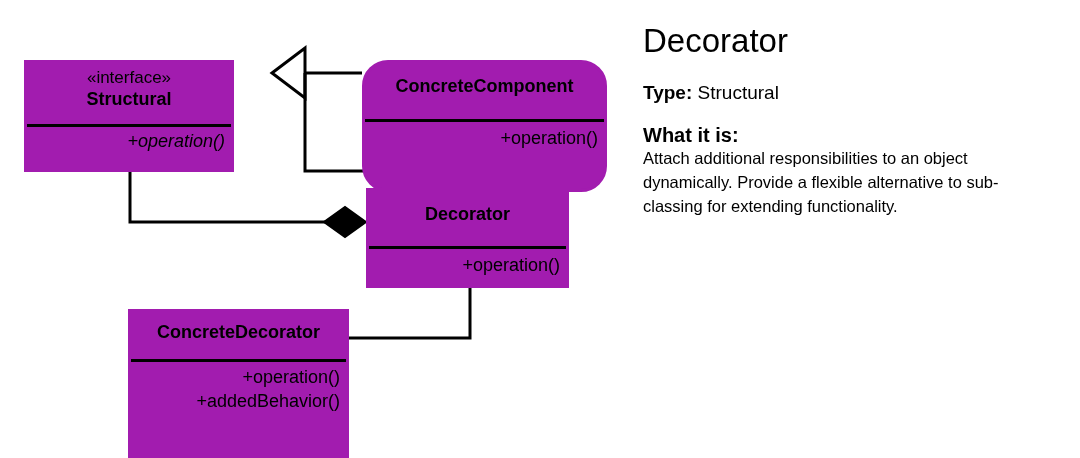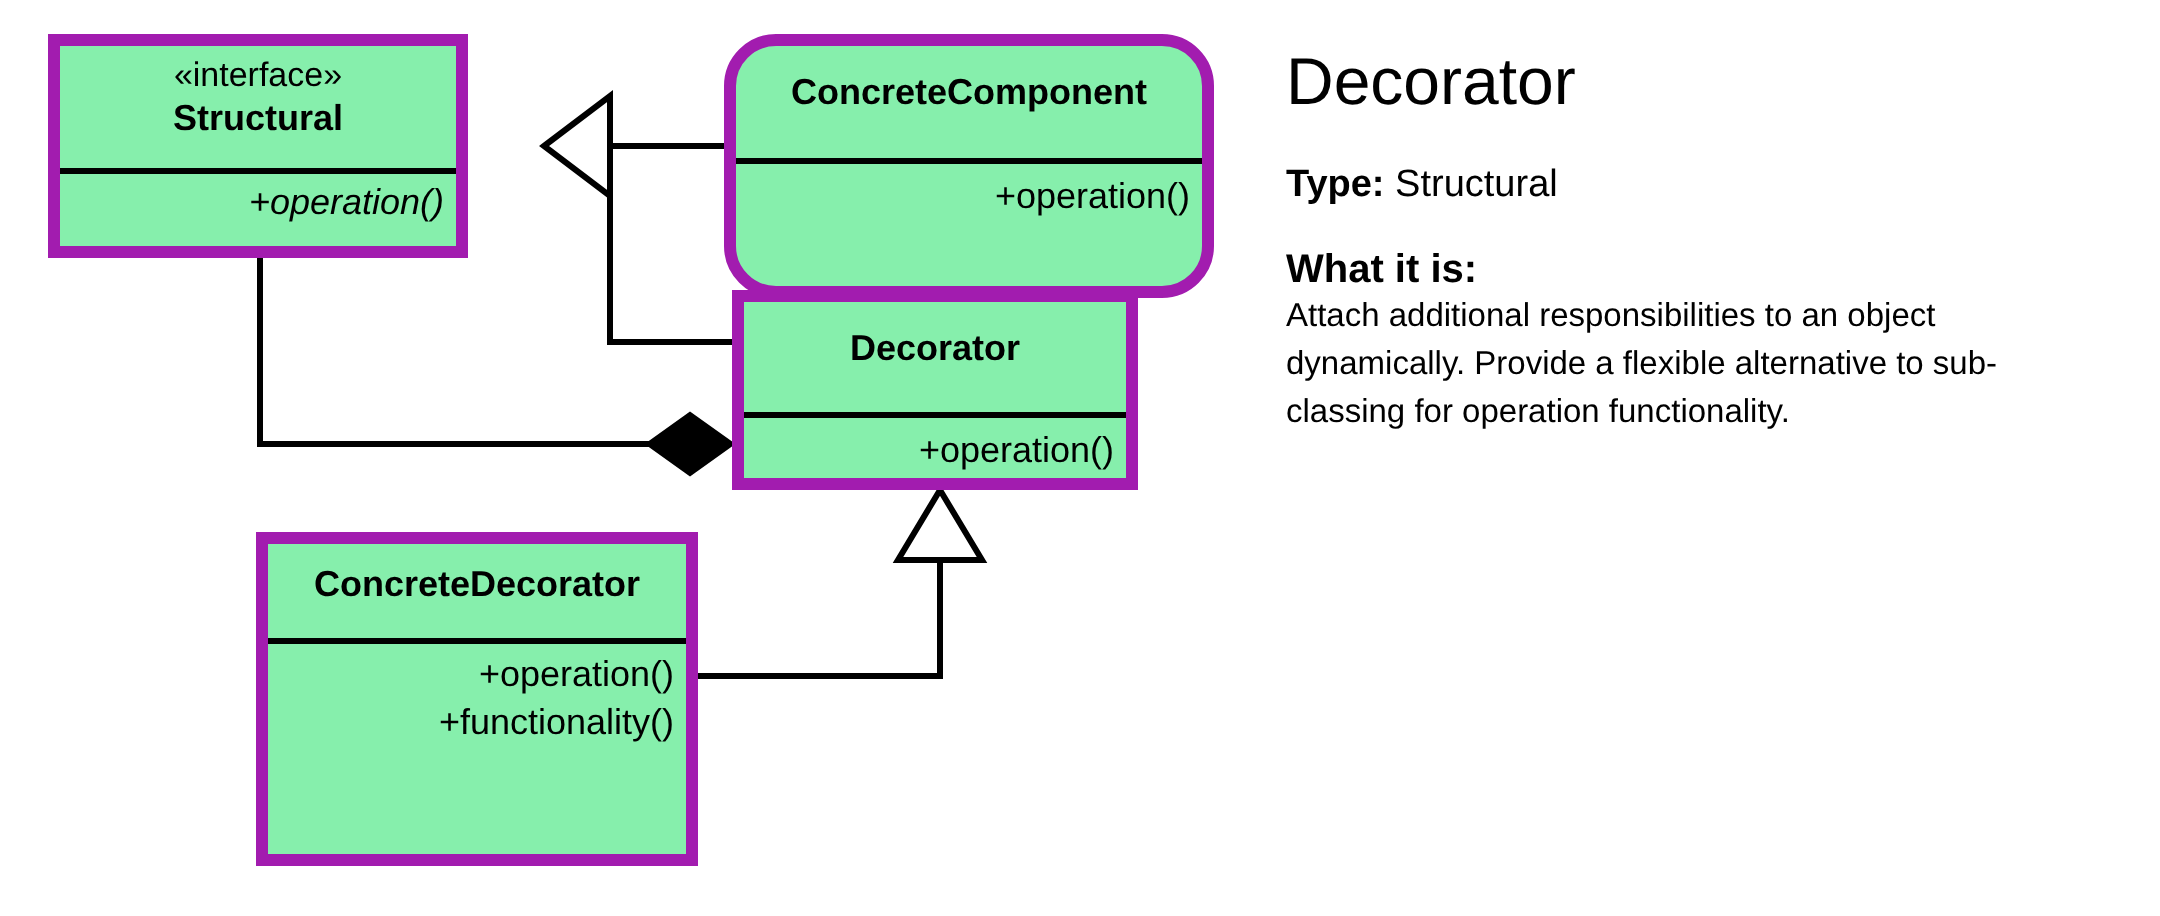--- a/index.html
+++ b/index.html
@@ -30,23 +30,24 @@
     left: 0;
     top: 0;
     width: 640px;
     height: 458px;
   }
 
   
   .uml-class {
     position: absolute;
     box-sizing: border-box;
-    background: #86efac;
-    border: 6px solid #a21caf;
+    background: #a21caf;
+    border: 3px solid #a21caf;
     z-index: 5;
+    margin-top: 43px;
   }
   .uml-compartment {
     box-sizing: border-box;
     padding: 2px 6px 3px 6px;
   }
   .uml-compartment + .uml-compartment {
     border-top: 3px solid #000000;
   }
   .uml-stereotype {
     display: block;
@@ -181,31 +182,31 @@
       <span class="uml-member">+operation()</span>
     </div>
   </div>
 
   <div class="uml-class" id="box-concretedecorator">
     <div class="uml-compartment c-head">
       <span class="uml-classname">ConcreteDecorator</span>
     </div>
     <div class="uml-compartment c-ops">
       <span class="uml-member">+operation()</span>
-      <span class="uml-member">+functionality()</span>
+      <span class="uml-member">+addedBehavior()</span>
     </div>
   </div>
 
 </div>
 
 <div id="info-panel">
   <h1 id="pattern-title">Decorator</h1>
 
   <p class="info-line">
     <span class="lbl">Type:</span>
     <span>Structural</span>
   </p>
 
   <div class="info-block">
     <span class="blk-title">What it is:</span>
-    <span class="blk-body">Attach additional responsibilities to an object dynamically. Provide a flexible alternative to sub-classing for operation functionality.</span>
+    <span class="blk-body">Attach additional responsibilities to an object dynamically. Provide a flexible alternative to sub-classing for extending functionality.</span>
   </div>
 </div>
 
 </body></html>

